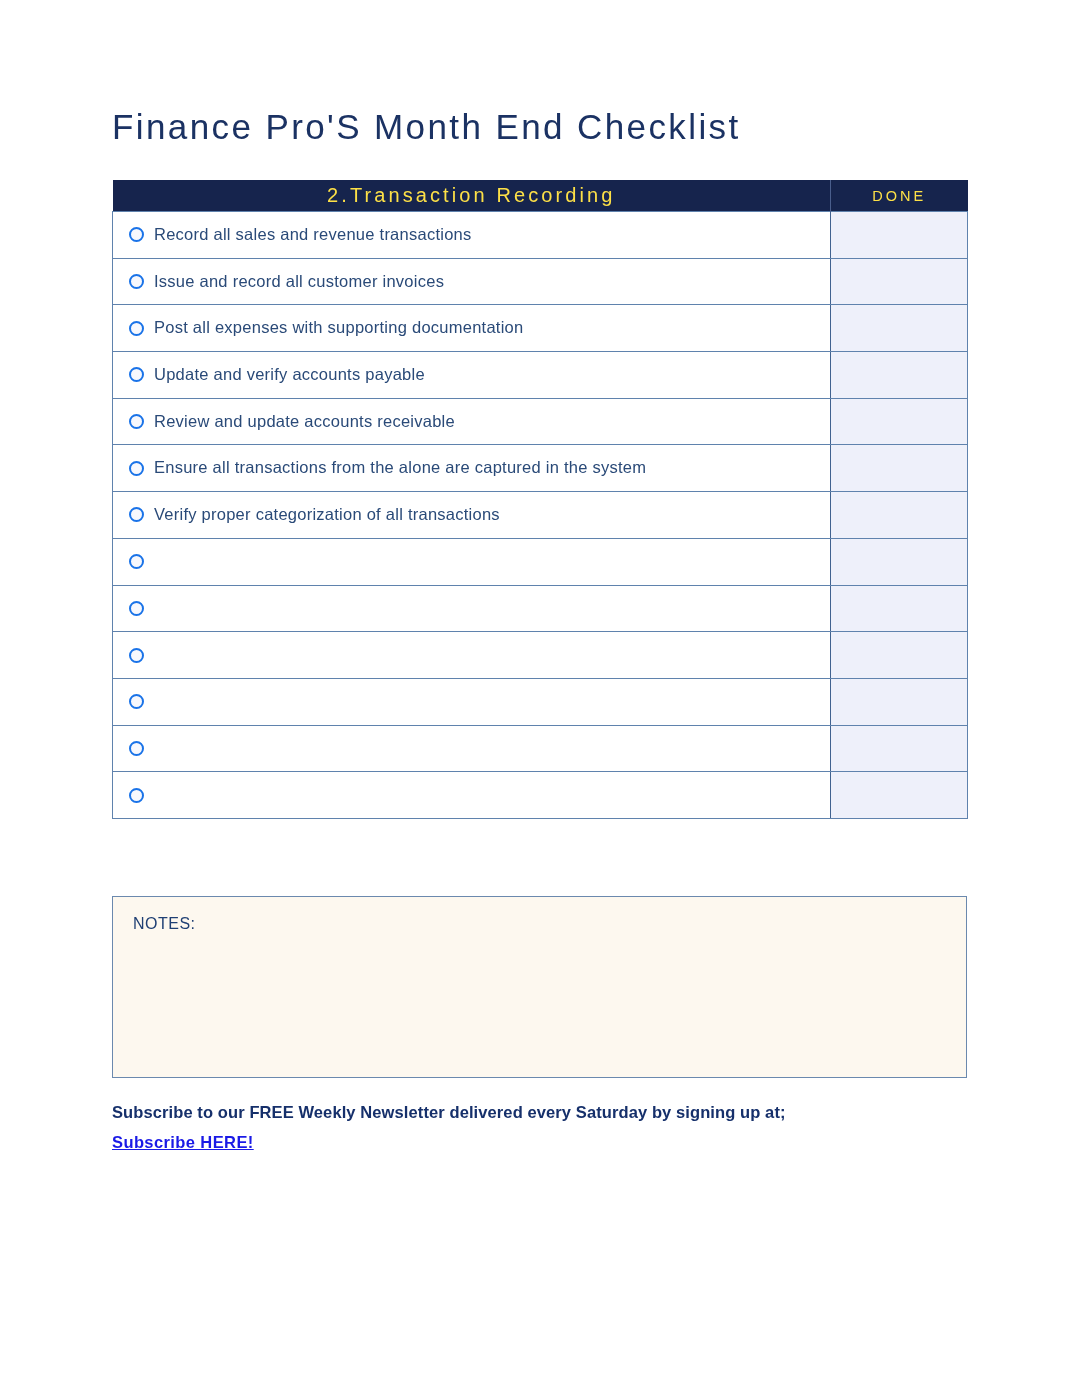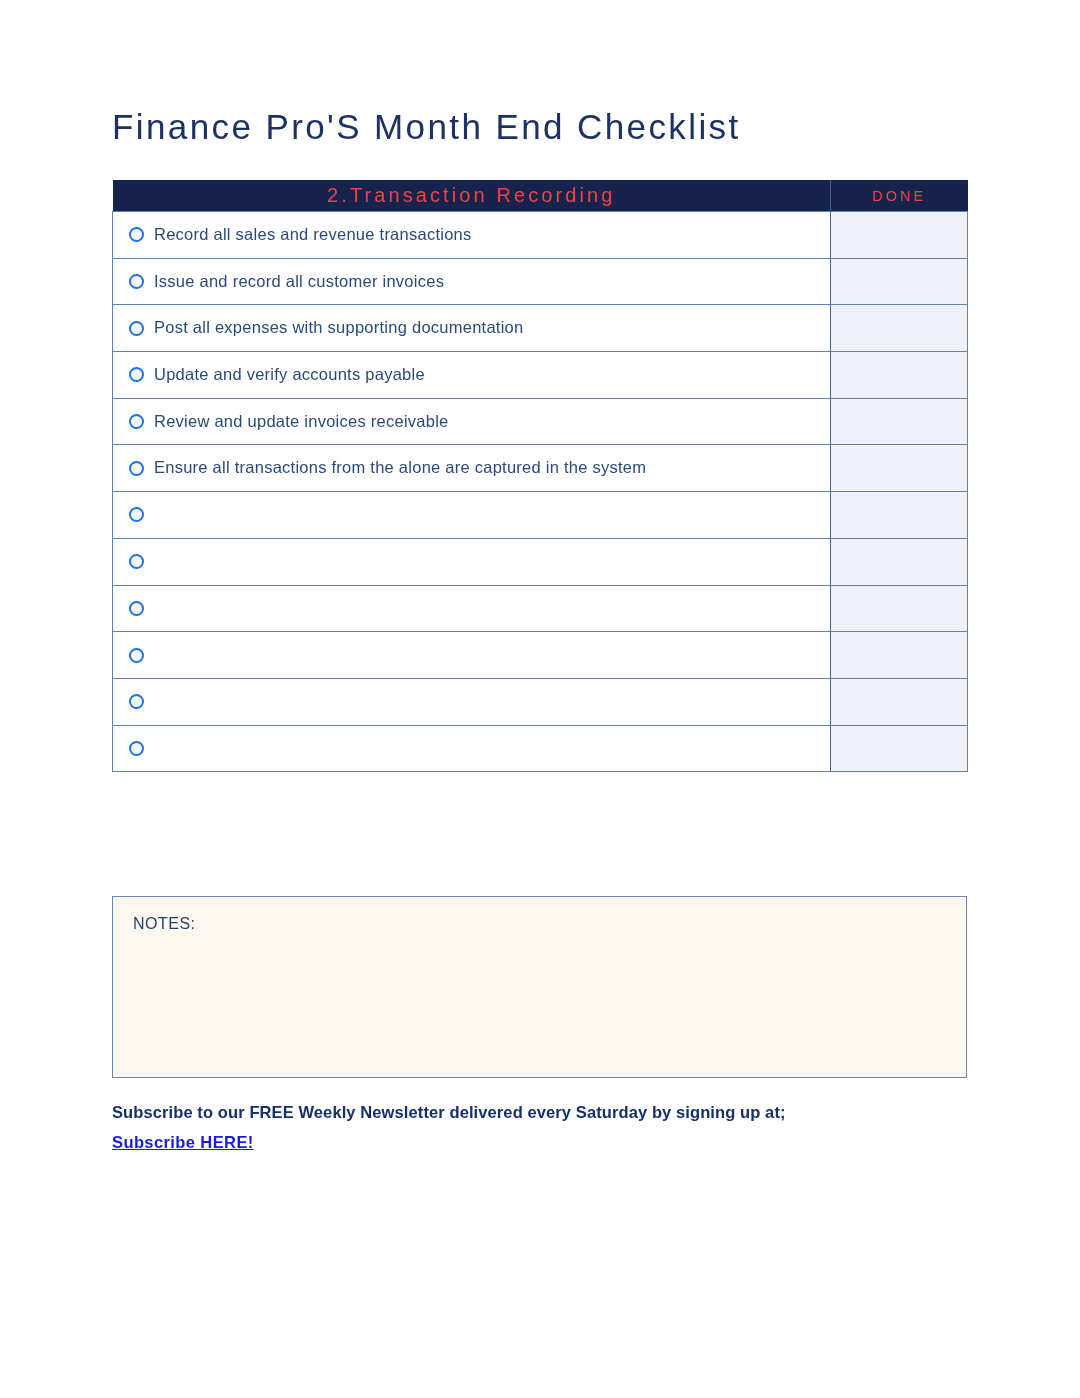--- a/index.html
+++ b/index.html
@@ -43,21 +43,21 @@
     top: 164px;
     width: 855px;
     border-collapse: collapse;
     table-layout: fixed;
   }
   .checklist col.c-task { width: 718px; }
   .checklist col.c-done { width: 137px; }
 
   .checklist thead th {
     background: #16244d;
-    color: #ef4444;
+    color: #fde047;
     font-weight: 400;
     height: 31px;
     padding: 0;
     border: none;
   }
   .hdr-section {
     font-size: 20px;
     letter-spacing: 3.1px;
     text-align: center;
     padding-right: 4px;
@@ -217,30 +217,39 @@
               <span class="ck-circle"></span>
               <span class="task-text">Update and verify accounts payable</span>
             </div>
           </td>
           <td class="cell-done"></td>
         </tr>
         <tr>
           <td class="cell-task">
             <div class="row-inner">
               <span class="ck-circle"></span>
-              <span class="task-text">Review and update invoices receivable</span>
+              <span class="task-text">Review and update accounts receivable</span>
             </div>
           </td>
           <td class="cell-done"></td>
         </tr>
         <tr>
           <td class="cell-task">
             <div class="row-inner">
               <span class="ck-circle"></span>
               <span class="task-text">Ensure all transactions from the alone are captured in the system</span>
+            </div>
+          </td>
+          <td class="cell-done"></td>
+        </tr>
+        <tr>
+          <td class="cell-task">
+            <div class="row-inner">
+              <span class="ck-circle"></span>
+              <span class="task-text">Verify proper categorization of all transactions</span>
             </div>
           </td>
           <td class="cell-done"></td>
         </tr>
         <tr>
           <td class="cell-task">
             <div class="row-inner">
               <span class="ck-circle"></span>
               <span class="task-text"></span>
             </div>

